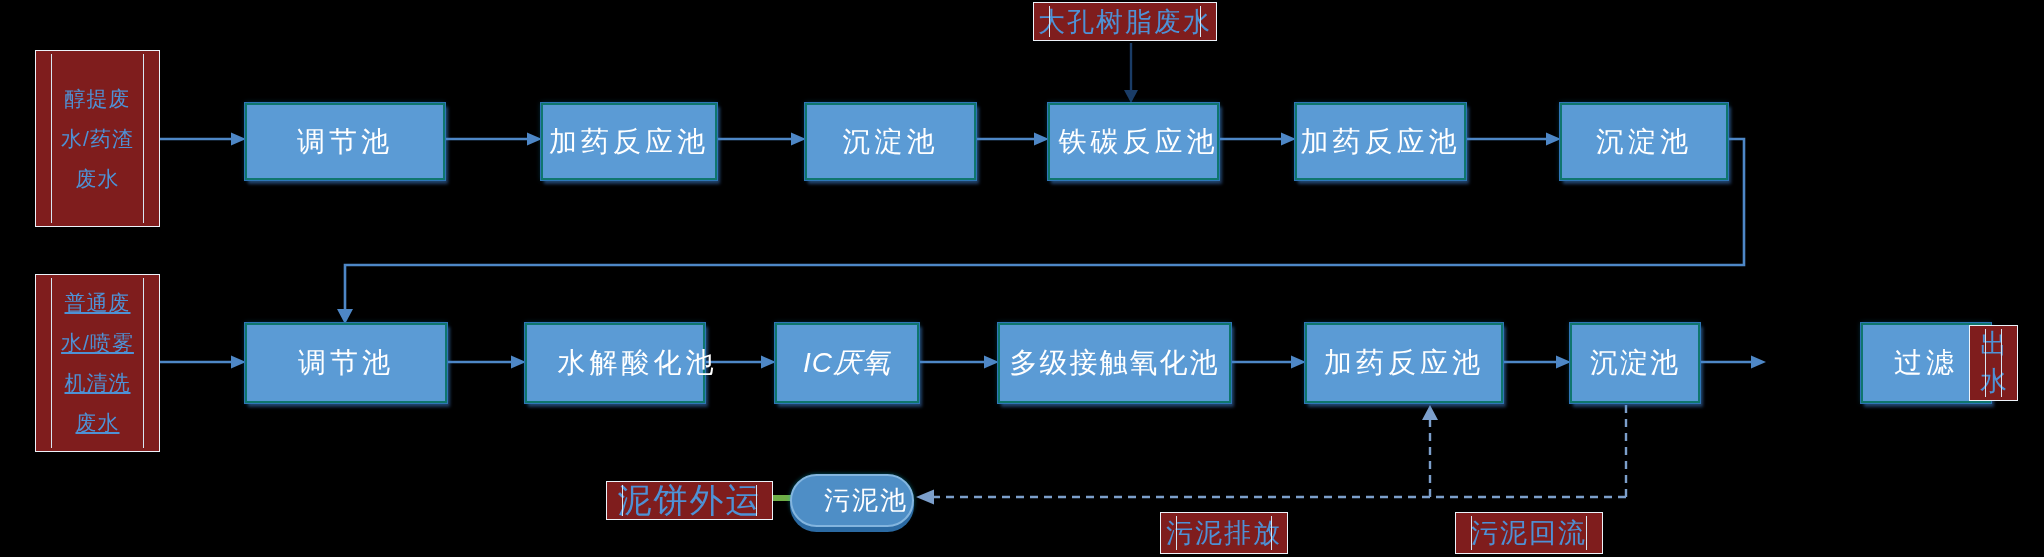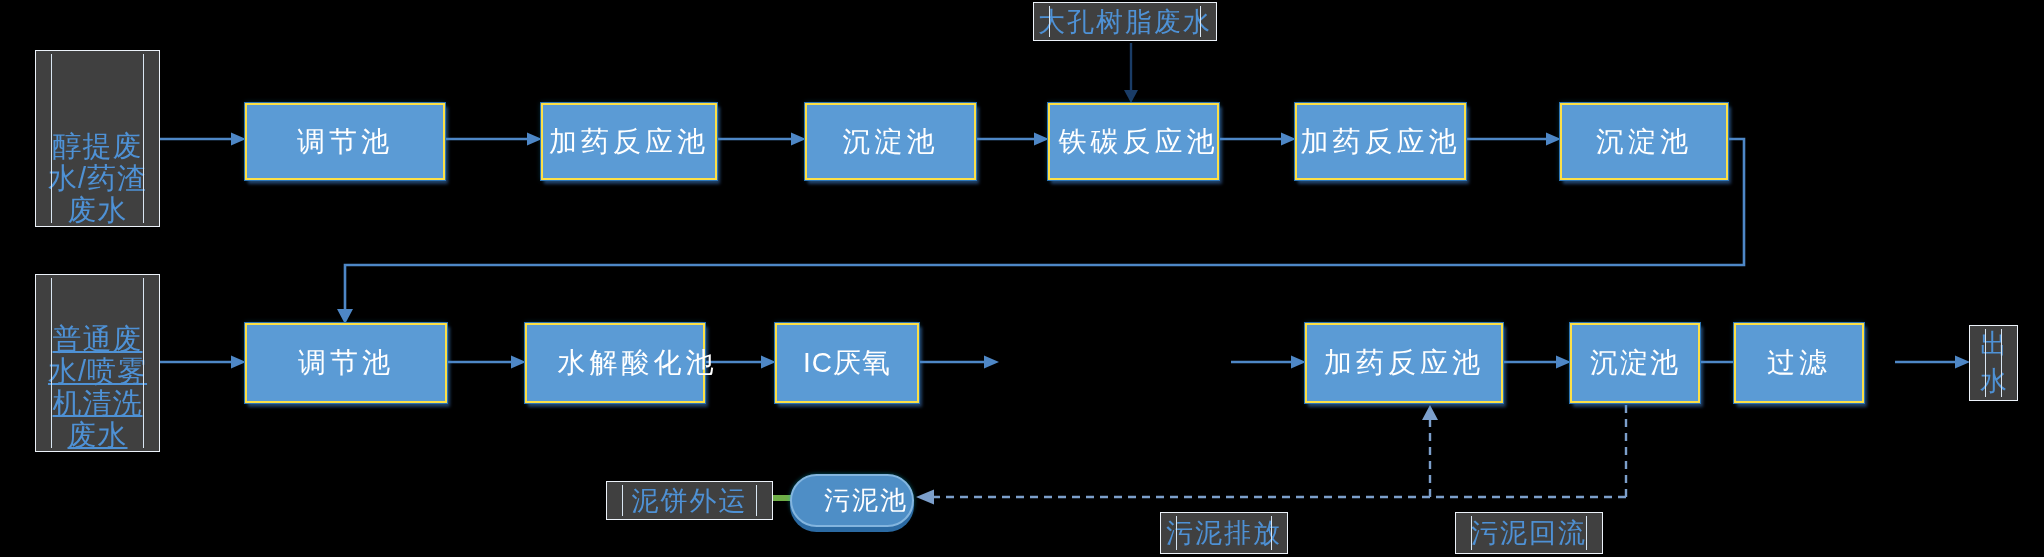--- a/index.html
+++ b/index.html
@@ -5,37 +5,37 @@
   html,body{margin:0;padding:0;background:#000;}
   #stage{
     position:relative;width:2044px;height:557px;background:#000;overflow:hidden;
     font-family:"Liberation Sans","DejaVu Sans",sans-serif;
   }
   
   .pbox{
     position:absolute;box-sizing:border-box;
     display:flex;align-items:center;justify-content:center;
     background:#5B9BD5;
-    border:2px solid #fde047;
+    border:2px solid #0f766e;
     box-shadow:0 0 0 1px #2E75B6, 3px 4px 3px rgba(70,130,210,.45), 0 0 5px rgba(0,190,255,.30);
     color:#FFFFFF;font-size:28px;letter-spacing:4px;white-space:nowrap;
   }
   
   .wbox{
     position:absolute;box-sizing:border-box;
     display:flex;align-items:center;justify-content:center;
-    background:#404040;border:1px solid #EDF3FA;
+    background:#7f1d1d;border:1px solid #EDF3FA;
     color:#4E91D5;font-size:28px;letter-spacing:2px;
   }
   .wbox::before,.wbox::after{
     content:"";position:absolute;top:3px;bottom:3px;width:1px;background:#D9E6F2;
   }
   .wbox::before{left:15px;}
   .wbox::after{right:15px;}
-  .src{white-space:pre-line;text-align:center;font-size:29px;line-height:32px;letter-spacing:1px;align-items:flex-end;}
+  .src{white-space:pre-line;text-align:center;font-size:21px;line-height:40px;letter-spacing:1px;}
   .vtext{white-space:pre-line;text-align:center;font-size:27px;line-height:37px;letter-spacing:0;}
   
   .stadium{
     position:absolute;box-sizing:border-box;border-radius:28px;
     display:flex;align-items:center;justify-content:center;
     background:#4E8EC6;border:2px solid #83B5DF;
     box-shadow:0 5px 0 #2B6AA3, 0 0 4px rgba(0,200,230,.45);
     color:#fff;font-size:26px;letter-spacing:2px;white-space:nowrap;padding-left:28px;
   }
   svg{position:absolute;left:0;top:0;pointer-events:none;}
@@ -130,41 +130,44 @@
   <div class="pbox" style="left:1560px;top:103px;width:168px;height:77px;">
       <span>沉淀池</span>
     </div>
 
   <div class="pbox" style="left:245px;top:323px;width:202px;height:80px;">
       <span>调节池</span>
     </div>
   <div class="pbox" style="left:525px;top:323px;width:180px;height:80px;padding-left:45px;">
       <span>水解酸化池</span>
     </div>
-  <div class="pbox" style="left:775px;top:323px;width:144px;height:80px;letter-spacing:1px;">
+  <div class="pbox" style="left:775px;top:323px;width:144px;height:80px;letter-spacing:1px;font-style:italic;">
       <span>IC厌氧</span>
+    </div>
+  <div class="pbox" style="left:998px;top:323px;width:233px;height:80px;letter-spacing:2px;">
+      <span>多级接触氧化池</span>
     </div>
   <div class="pbox" style="left:1305px;top:323px;width:198px;height:80px;">
       <span>加药反应池</span>
     </div>
   <div class="pbox" style="left:1570px;top:323px;width:130px;height:80px;letter-spacing:2px;">
       <span>沉淀池</span>
     </div>
-  <div class="pbox" style="left:1734px;top:323px;width:130px;height:80px;">
+  <div class="pbox" style="left:1861px;top:323px;width:130px;height:80px;">
       <span>过滤</span>
     </div>
 
   <div class="wbox vtext" style="left:1969px;top:325px;width:49px;height:76px;"><span style="white-space:pre-line;">出
 水</span></div>
 
   <div class="stadium" style="left:790px;top:474px;width:124px;height:53px;">
       <span>污泥池</span>
     </div>
 
-  <div class="wbox" style="left:606px;top:481px;width:167px;height:39px;font-size:27px;">
+  <div class="wbox" style="left:606px;top:481px;width:167px;height:39px;font-size:34px;">
       <span>泥饼外运</span>
     </div>
 
   <div class="wbox" style="left:1160px;top:512px;width:128px;height:42px;font-size:27px;">
       <span>污泥排放</span>
     </div>
 
   <div class="wbox" style="left:1455px;top:512px;width:148px;height:42px;font-size:27px;">
       <span>污泥回流</span>
     </div>

